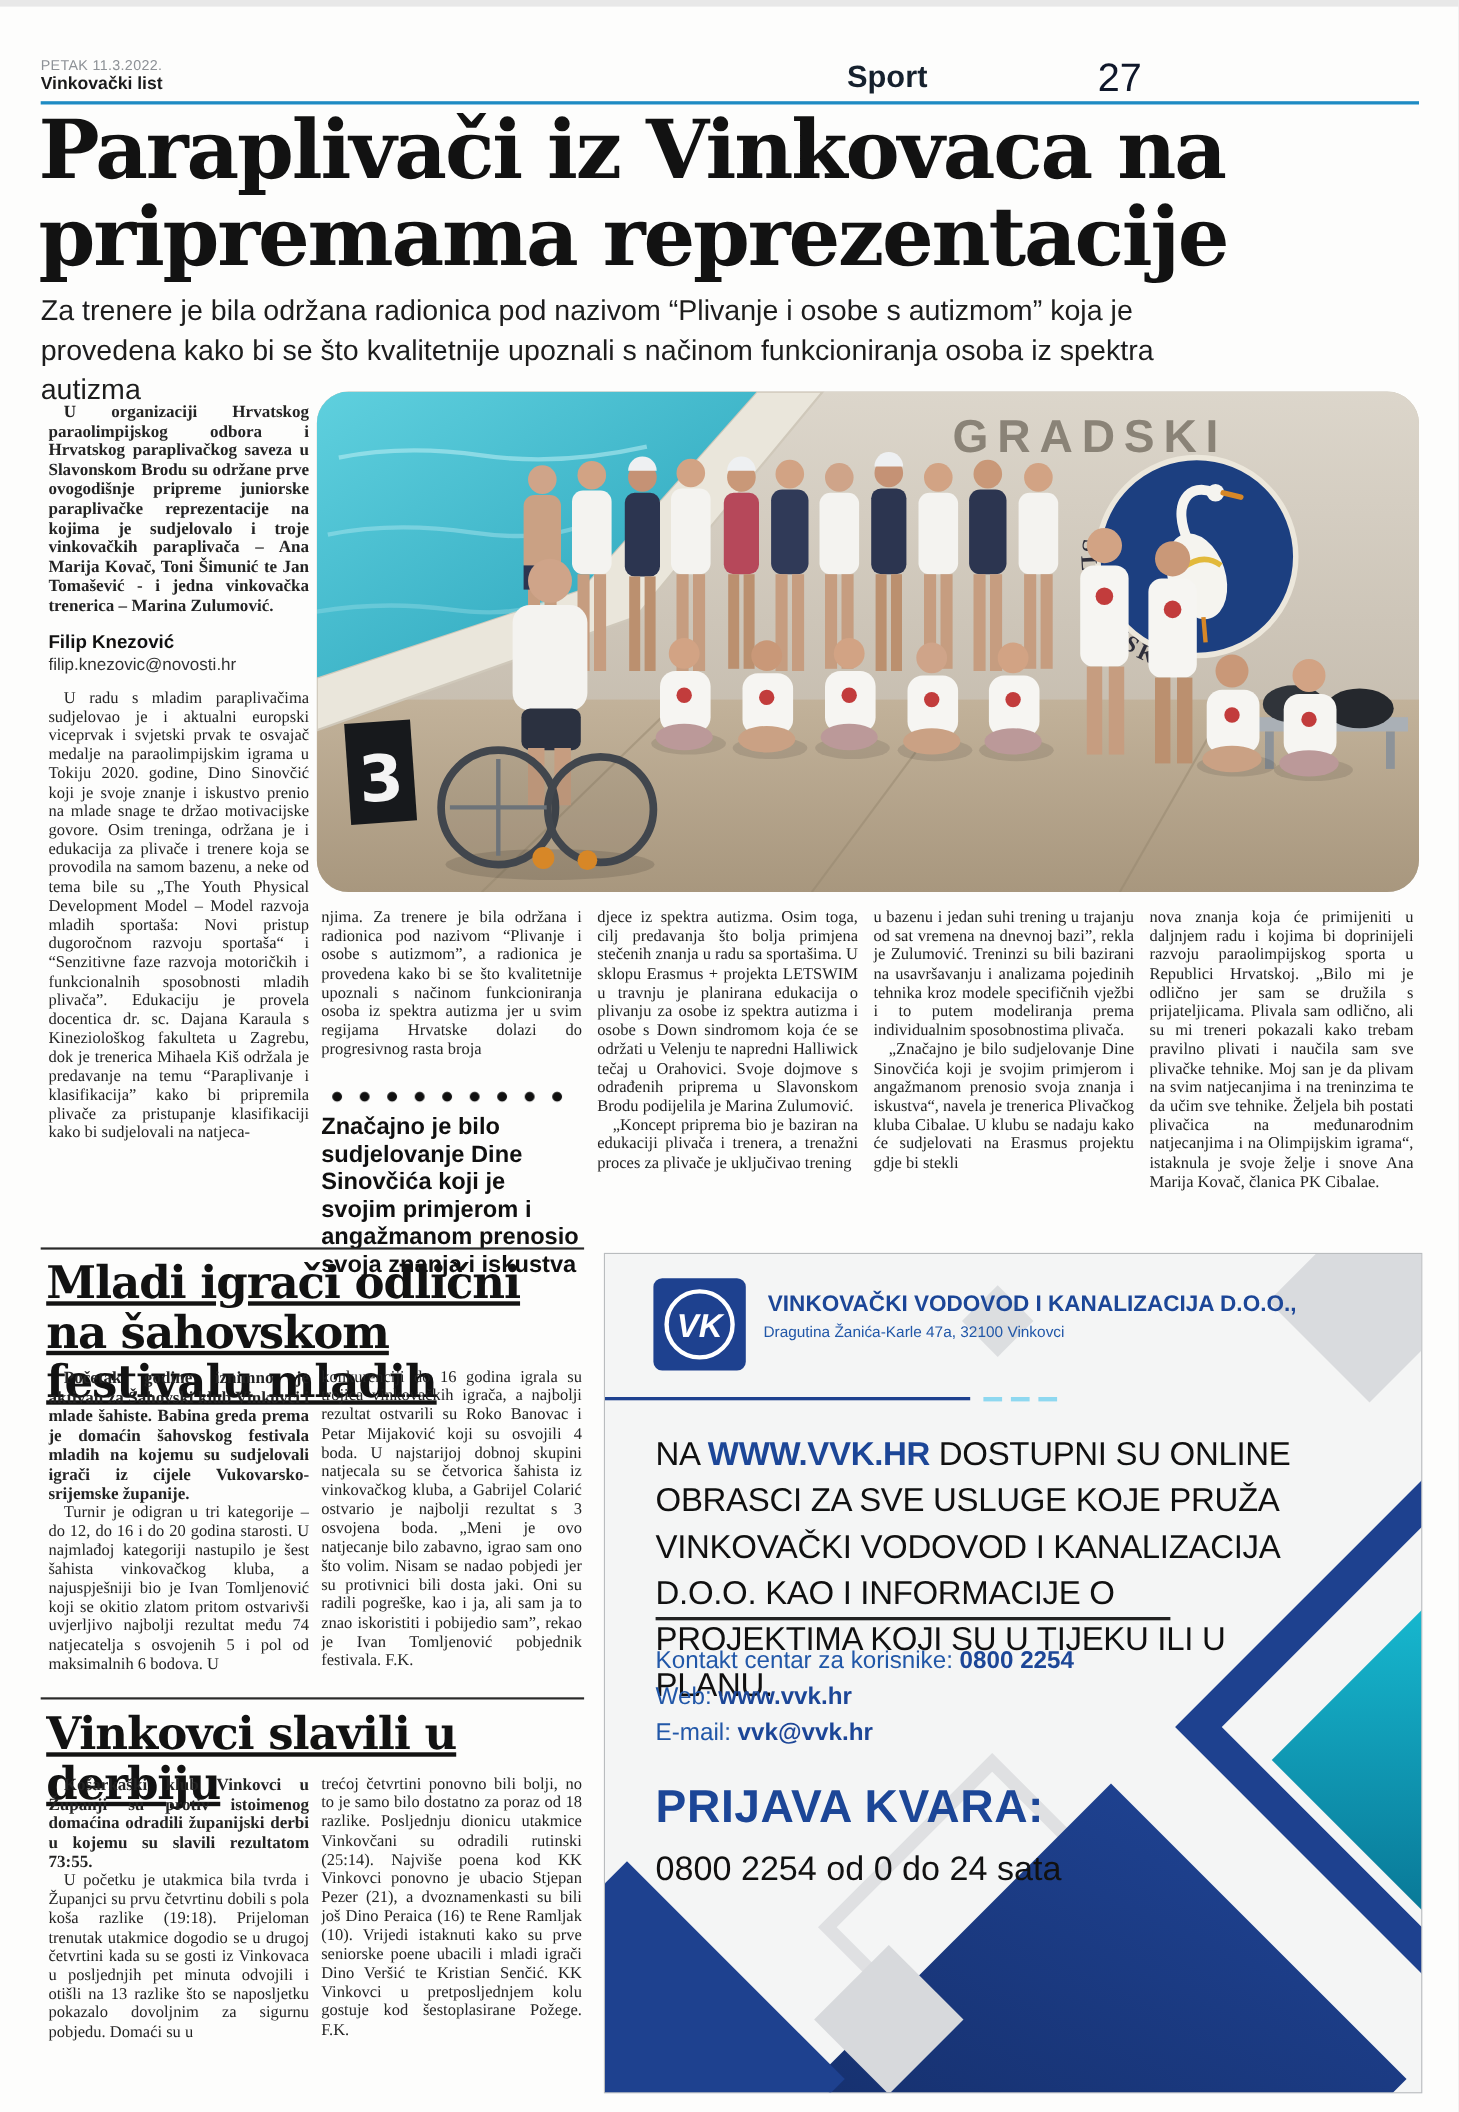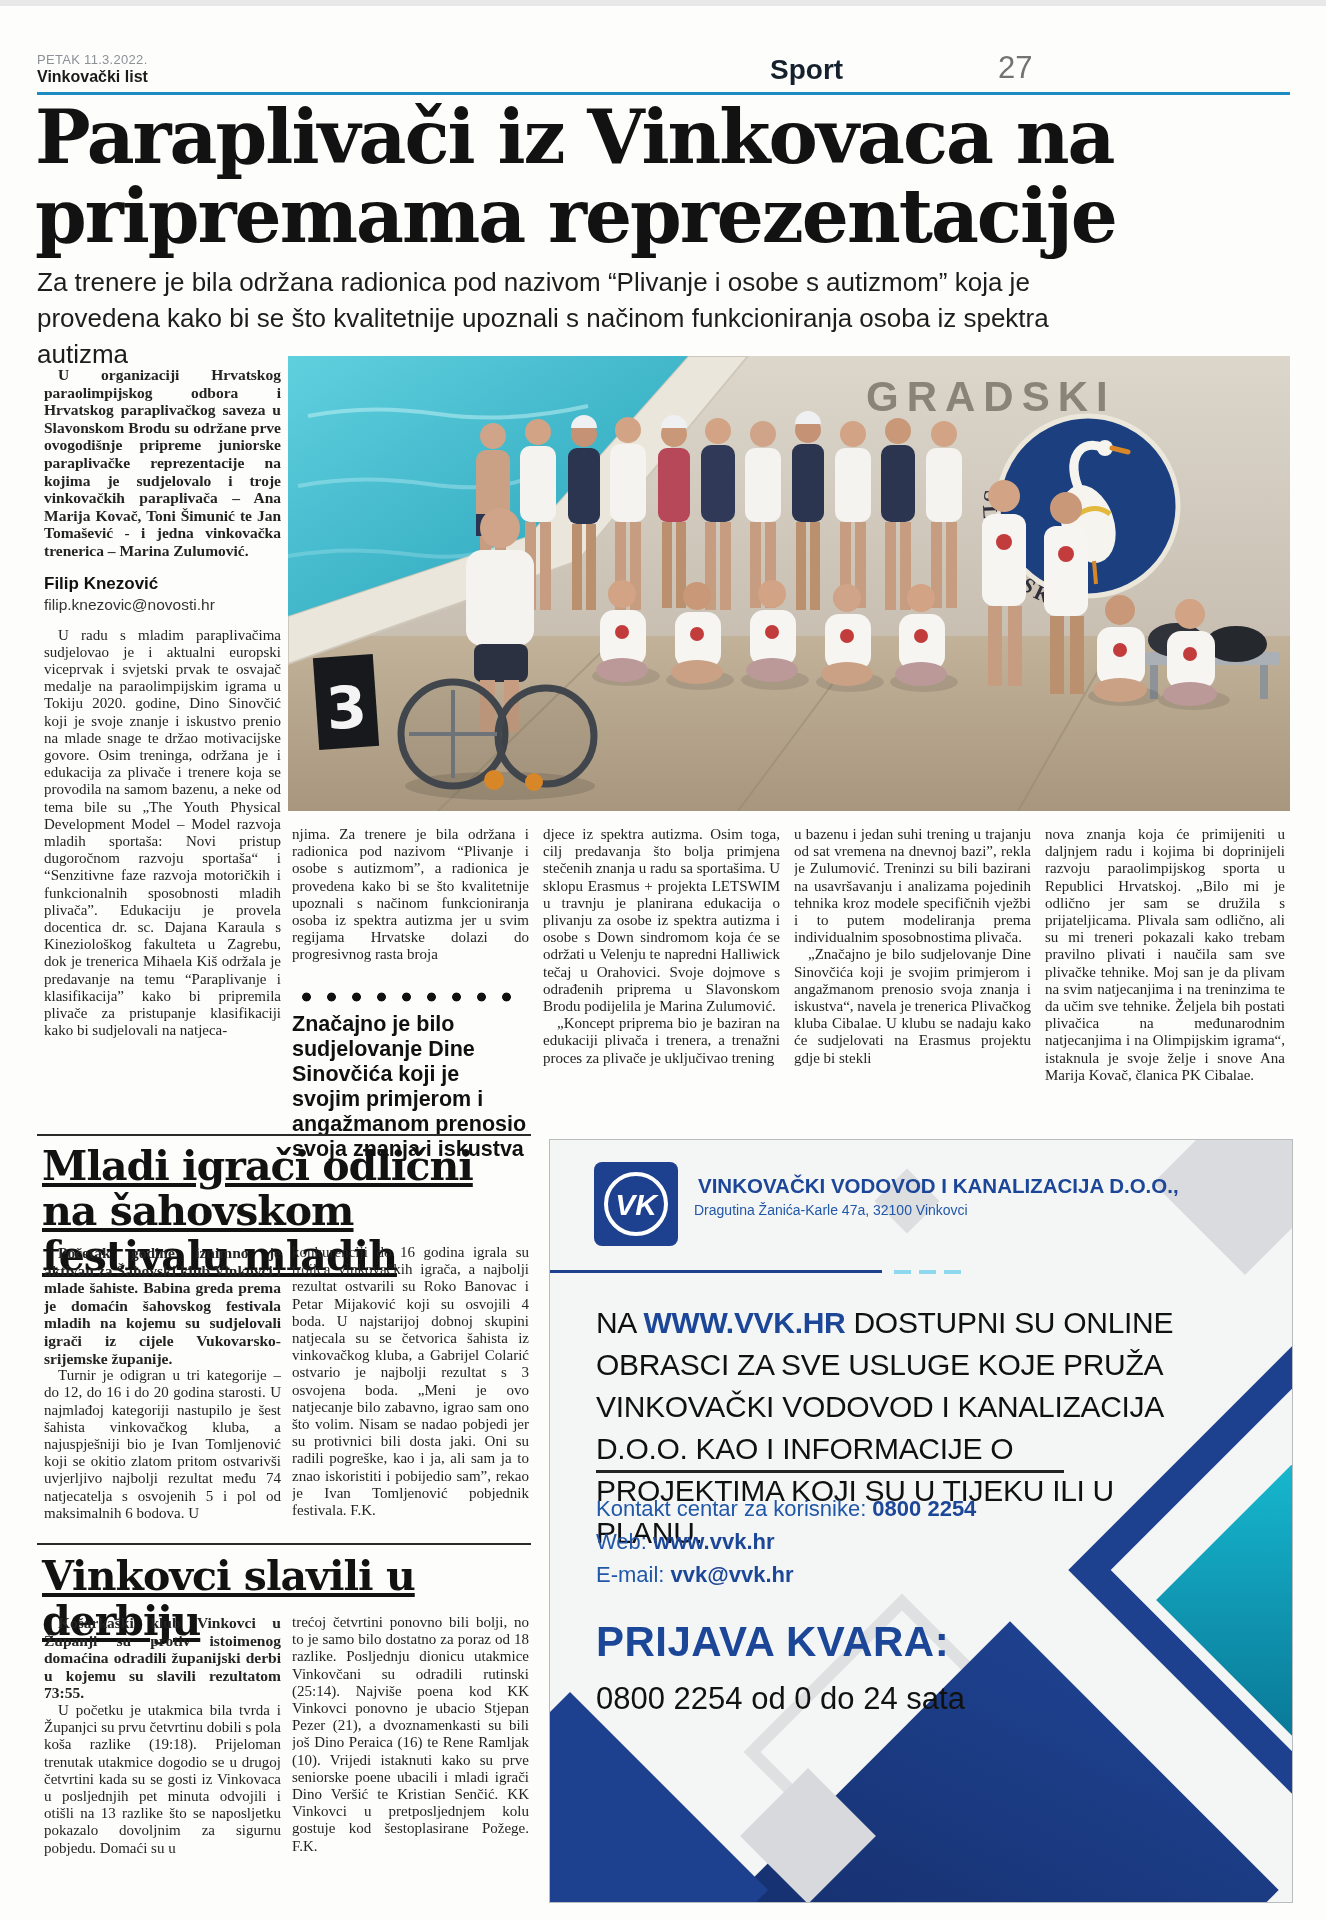--- a/index.html
+++ b/index.html
@@ -5,21 +5,21 @@
   html,body{margin:0;padding:0;background:#e8e8e8;}
   .page{position:relative;width:1326px;height:1920px;background:#fdfdfc;overflow:hidden;
         font-family:"Liberation Sans",sans-serif;color:#222;margin:6px auto;}
   .abs{position:absolute;}
 
   
   .hdr-date{left:37px;top:46px;font-size:13px;color:#8d9196;letter-spacing:.3px;}
   .hdr-pub{left:37px;top:62px;font-size:16px;font-weight:700;color:#1b1b1b;}
   .hdr-rule{left:37px;top:86px;width:1253px;height:3px;background:#1e8bc3;}
   .hdr-section{left:770px;top:48px;font-size:28px;font-weight:700;color:#16212e;}
-  .hdr-pagenum{left:998px;top:44px;font-size:31px;color:#737373;}
+  .hdr-pagenum{left:998px;top:44px;font-size:36px;color:#0f172a;}
 
   
   .headline{left:35px;top:92px;width:1256px;font-family:"DejaVu Serif","Liberation Serif",serif;
             font-weight:700;font-size:74px;line-height:79px;letter-spacing:-2px;color:#121212;}
   .subhead{left:37px;top:258px;width:1015px;font-size:26px;line-height:36px;color:#1d1d1d;}
 
   
   .serif{font-family:"Liberation Serif","DejaVu Serif",serif;}
   .bodytxt{font-size:15px;line-height:17.2px;text-align:justify;color:#242424;}
   .lead{font-weight:700;font-size:15.5px;line-height:17.6px;}
@@ -39,21 +39,21 @@
   .pullquote{left:292px;top:1006px;width:237px;font-size:21.5px;line-height:25px;
              font-weight:700;color:#101010;}
 
   
   .rule{height:2px;background:#2a2a2a;}
 
   .art-title{font-family:"DejaVu Serif","Liberation Serif",serif;font-weight:700;color:#121212;
              font-size:41px;line-height:45px;letter-spacing:-1px;text-decoration:underline;}
 
   
-  .photo{left:288px;top:350px;width:1002px;height:455px;overflow:hidden;background:#c9c2b4;}
+  .photo{left:288px;top:350px;width:1002px;height:455px;overflow:hidden;background:#c9c2b4;border-radius:29px;}
 
   
   .ad{left:549px;top:1133px;width:742px;height:762px;background:#f4f5f5;border:1px solid #b9bcbe;
       overflow:hidden;}
   .ad .txt{position:absolute;z-index:3;}
   .ad-logo{position:absolute;left:44px;top:22px;width:84px;height:84px;background:#1e418f;border-radius:8px;z-index:3;}
   .ad-company1{left:148px;top:34px;font-size:20.5px;font-weight:700;color:#1c4697;}
   .ad-company2{left:144px;top:62px;font-size:14px;color:#2157a8;}
   .ad-divider{position:absolute;left:0px;top:130px;width:332px;height:3px;background:#1e418f;z-index:3;}
   .ad-dash{position:absolute;top:130px;width:17px;height:4px;background:#8ed8f0;z-index:3;}

